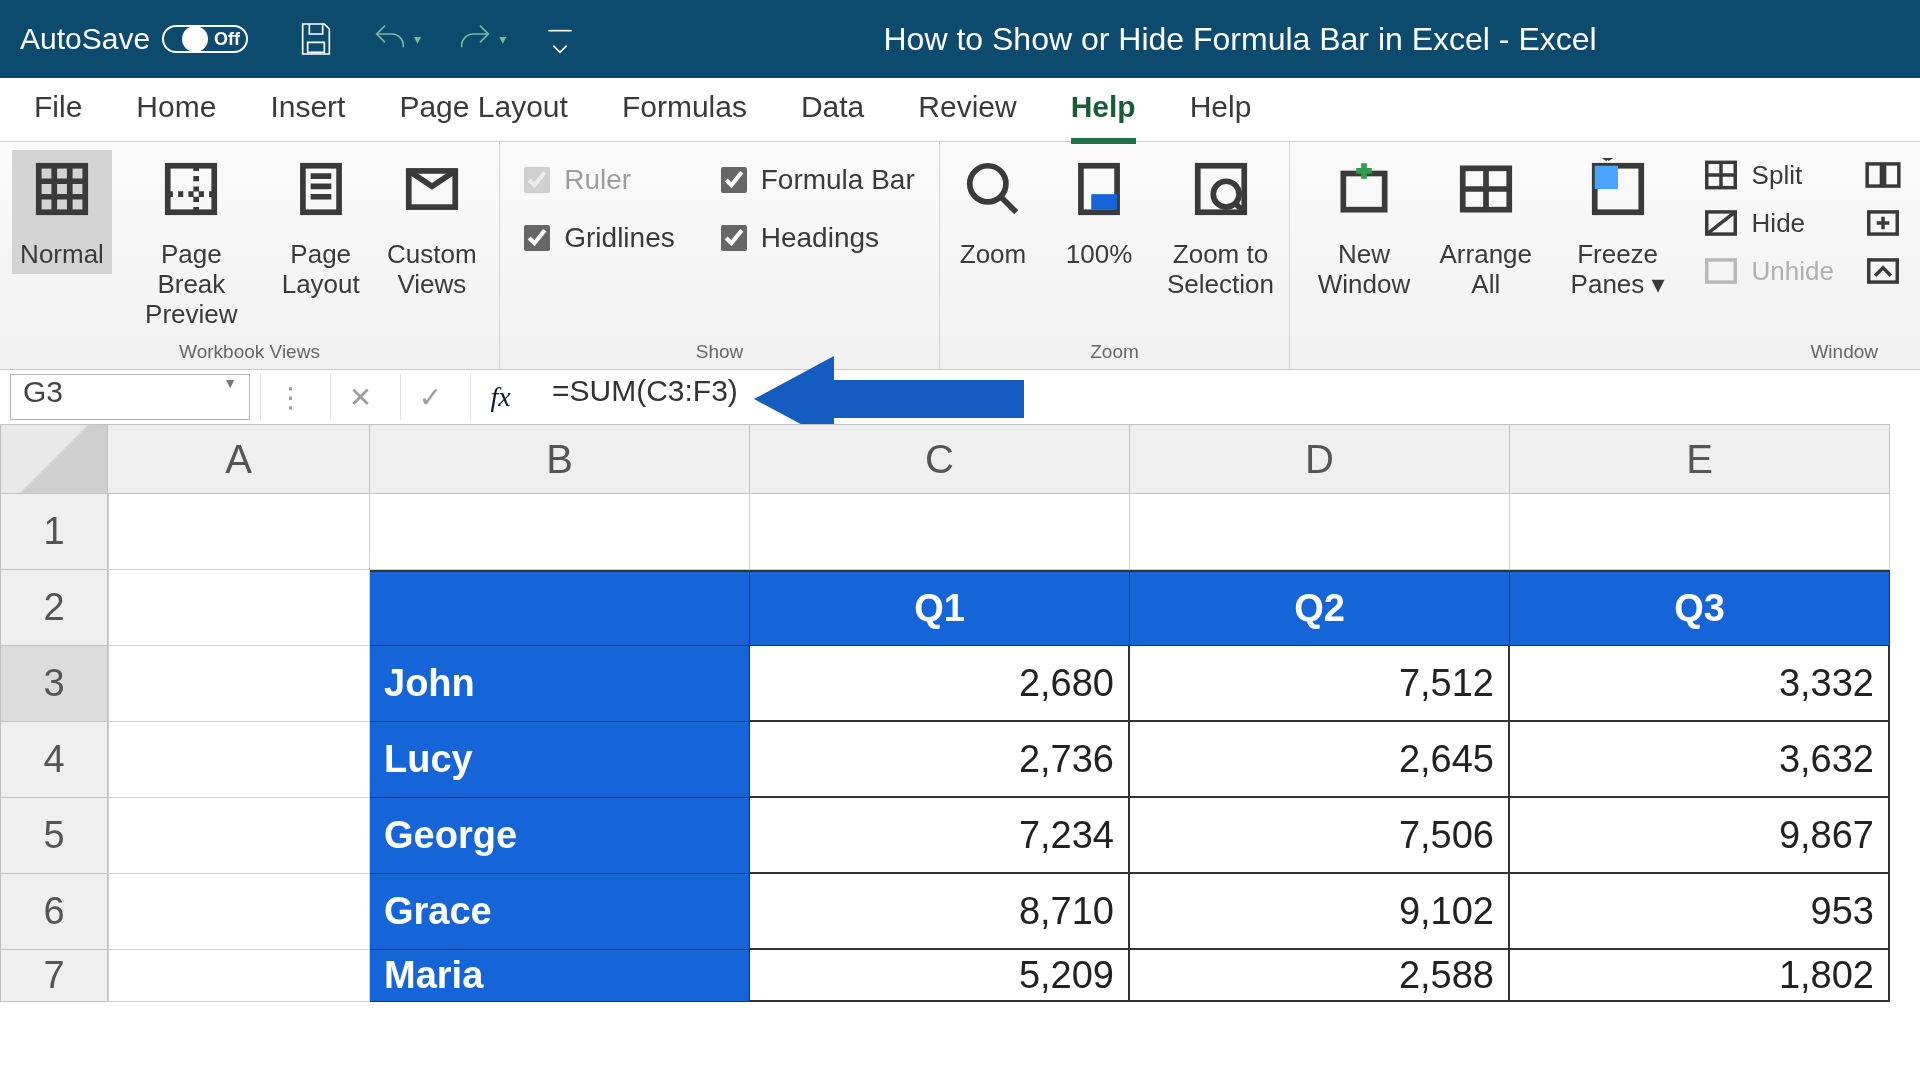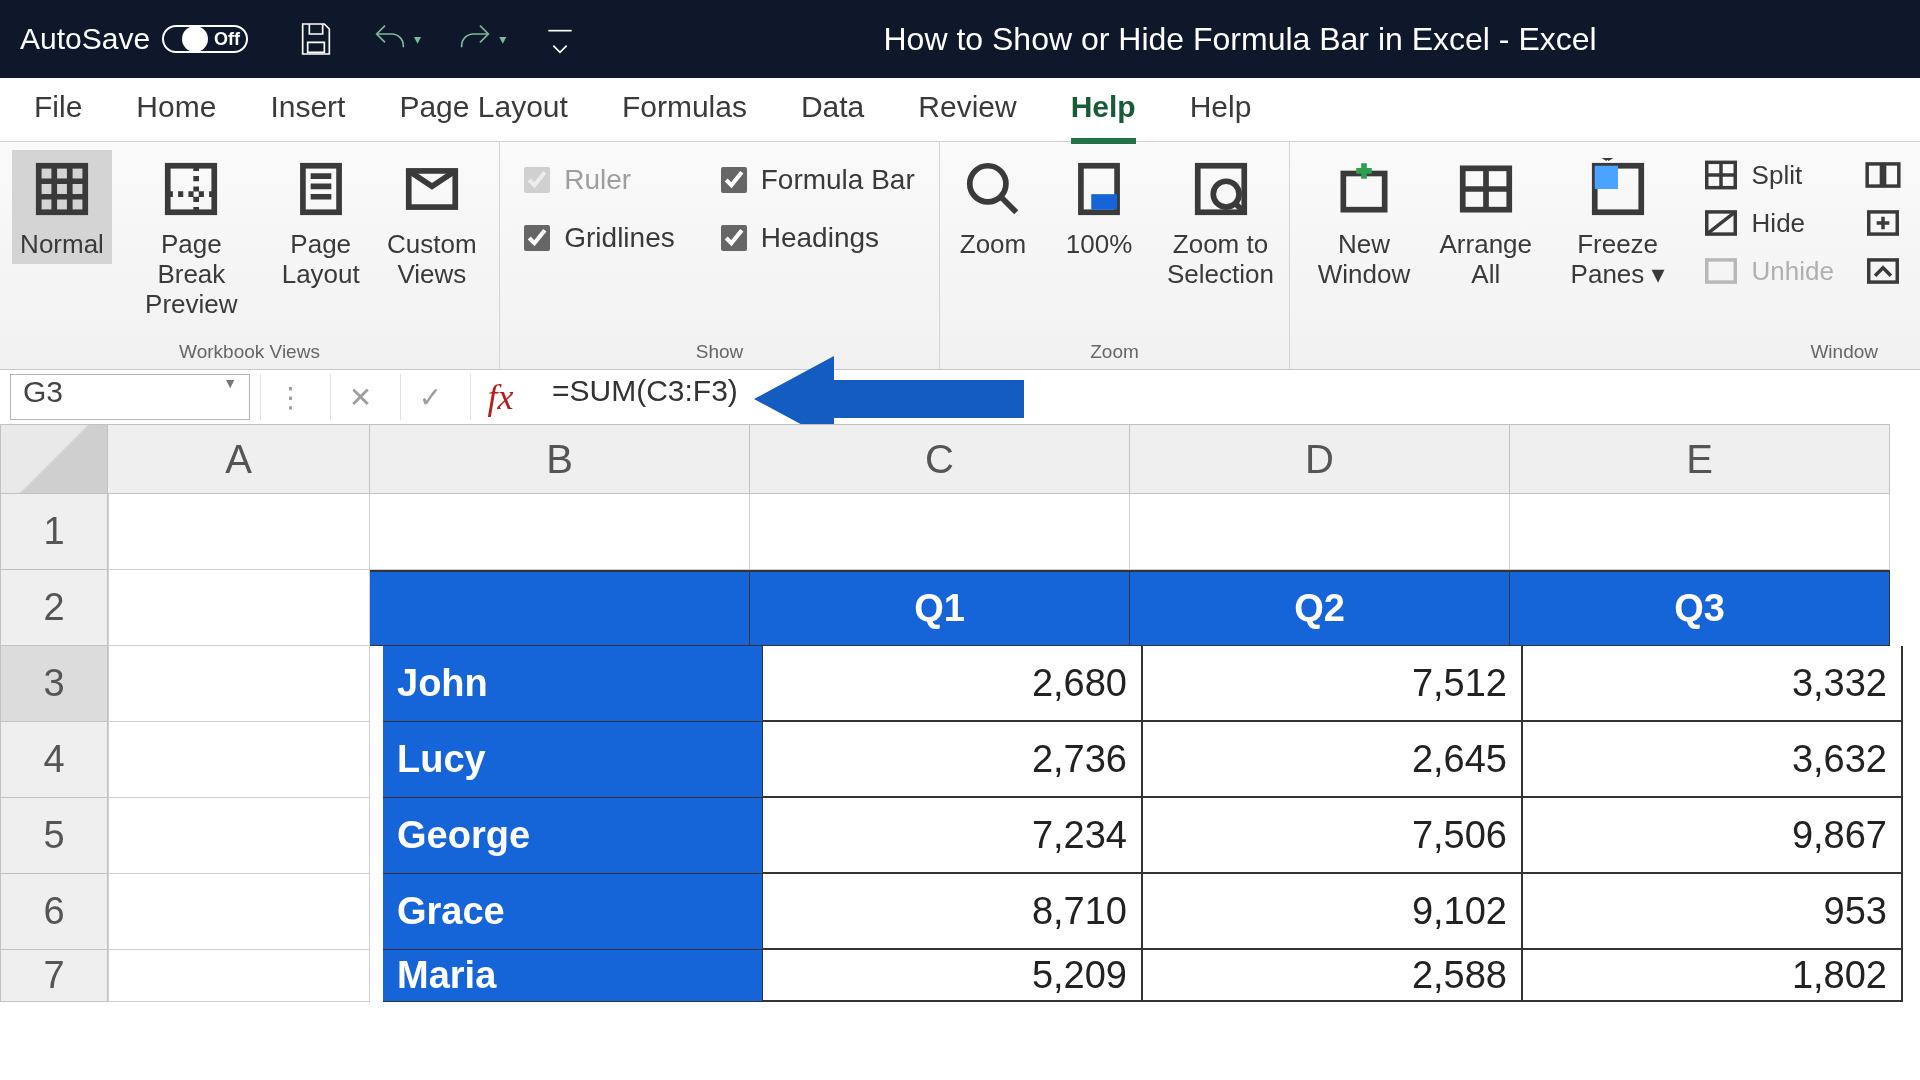--- a/index.html
+++ b/index.html
@@ -1,20 +1,20 @@
 <!DOCTYPE html>
 <html><head>
 <meta charset="utf-8">
 <style>
   * { box-sizing: border-box; margin: 0; padding: 0; font-family: "Segoe UI", Arial, sans-serif; }
   html, body { width: 1920px; height: 1080px; overflow: hidden; background: #fff; }
 
   
   .titlebar {
-    width: 100%; height: 78px; background: #0f172a; color: #fff;
+    width: 100%; height: 78px; background: #0c4a6e; color: #fff;
     display: flex; align-items: center; padding: 0 20px;
   }
   .autosave-wrap { display: flex; align-items: center; gap: 12px; }
   .autosave-label { font-size: 30px; font-weight: 400; }
   .autosave-toggle {
     width: 86px; height: 28px; border: 2.5px solid #fff; border-radius: 20px;
     display: flex; align-items: center; justify-content: flex-end; padding: 0 6px 0 0;
     gap: 6px;
   }
   .autosave-knob { width: 26px; height: 26px; background: #fff; border-radius: 50%; margin-left: 6px; }
@@ -36,39 +36,39 @@
   .ribbon-tab.active::after{
     content:""; position:absolute; left:0; right:0; bottom:-14px; height:6px; background:#217346;
   }
 
   
   .ribbon-body { height: 228px; background: linear-gradient(#fafafa,#f1f1f1); display:flex; border-bottom:1px solid #c8c8c8;}
   .group { display:flex; flex-direction:column; align-items:center; padding:8px 12px 6px; border-right:1px solid #d5d5d5;}
   .group-inner{ flex:1; display:flex; align-items:flex-start; gap:6px;}
   .group-label{font-size:19px; color:#666; padding-top:4px;}
   .bigbtn{ display:flex; flex-direction:column; align-items:center; justify-content:flex-start;
-    padding:8px 12px 4px; font-size:26px; color:#3a3a3a; gap:10px; min-width:100px; text-align:center; line-height:1.15;}
+    padding:8px 12px 4px; font-size:26px; color:#3a3a3a; gap:20px; min-width:100px; text-align:center; line-height:1.15;}
   .bigbtn.selected{ background:#d4d4d4;}
   .bigbtn svg{ width:62px; height:62px; stroke:#3a3a3a; fill:none; stroke-width:2.2;}
   .checks{ display:flex; flex-direction:column; gap:26px; padding:14px 8px 0;}
   .chk{ display:flex; align-items:center; gap:14px; font-size:28px; color:#3a3a3a;}
   .chk input{ width:26px; height:26px; accent-color:#666;}
   .chk.disabled{ color:#9e9e9e;}
   .col{ display:flex; flex-direction:column; gap:10px; padding:6px 6px 0; font-size:26px; color:#3a3a3a;}
   .col .row{ display:flex; align-items:center; gap:12px;}
   .col .row.disabled{ color:#b0b0b0;}
   .col svg{ width:38px; height:38px; stroke:#3a3a3a; fill:none; stroke-width:2.2;}
 
   
   .fbar{ height:54px; display:flex; align-items:center; padding:8px 10px; gap:10px;}
   .namebox{ width:240px; height:46px; border:1px solid #b5b5b5; background:#fff;
     display:flex; align-items:flex-start; justify-content:space-between; padding:0 12px; font-size:30px; color:#444;}
   .nb-caret{ font-size:14px; color:#777;}
   .fbar-btn{ width:60px; height:46px; display:flex; align-items:center; justify-content:center; color:#9e9e9e; font-size:28px; border-left:1px solid #e2e2e2;}
-  .fx{ font-style:italic; font-family:"Times New Roman",serif; font-size:36px; color:#b91c1c;}
+  .fx{ font-style:italic; font-family:"Times New Roman",serif; font-size:28px; color:#0f172a;}
   .formula-input{ flex:0 0 auto; height:46px; padding:0 12px; font-size:30px; color:#333; border:none; outline:none;}
 
   
   .arrow-callout{ position:relative; width:270px; height:70px; margin-left:-6px;}
   .arrow-callout svg{ width:270px; height:94px; position:absolute; top:-10px;}
 
   
   .grid{ position:relative; }
   .colheads{ display:flex; height:70px;}
   .corner{ width:108px; background:linear-gradient(135deg,#e9e9e9 49%, #cfcfcf 51%); border:1px solid #c2c2c2;}
@@ -76,21 +76,21 @@
     display:flex; align-items:center; justify-content:center; font-size:40px; color:#555;}
   .w-a{ width:262px;} .w-b{ width:380px;} .w-c{ width:380px;} .w-d{ width:380px;} .w-e{ width:380px;}
   .gridrow{ display:flex; height:76px;}
   .gridrow.r1{ height:76px;}
   .rowhead{ width:108px; border:1px solid #c2c2c2; border-top:none; background:#efefef;
     display:flex; align-items:center; justify-content:center; font-size:38px; color:#555;}
   .rowhead.sel{ background:#dcdcdc;}
   .cell{ border:1px solid #d0d0d0; border-top:none; border-left:none; display:flex; align-items:center; font-size:38px; padding:0 14px;}
   .cell.colA{border-left:1px solid #d0d0d0;}
   .hdrcell{ background:#1565d8; color:#fff; font-weight:700; justify-content:center; border-color:#333;}
-  .namecell{ background:#1565d8; color:#fff; font-weight:700; justify-content:flex-start; border-color:#333;margin-left:13px;}
+  .namecell{ background:#1565d8; color:#fff; font-weight:700; justify-content:flex-start; border-color:#333;}
   .numcell{ justify-content:flex-end; font-weight:400; color:#222; border:2px solid #333; border-top:none; border-left:none;}
   .gridrow .numcell:first-of-type{}
   .blank{ background:#fff;}
   .cuthead{ border-top:2px solid #333;}
 </style>
 </head>
 <body>
 
 <div class="titlebar">
   <div class="autosave-wrap">

